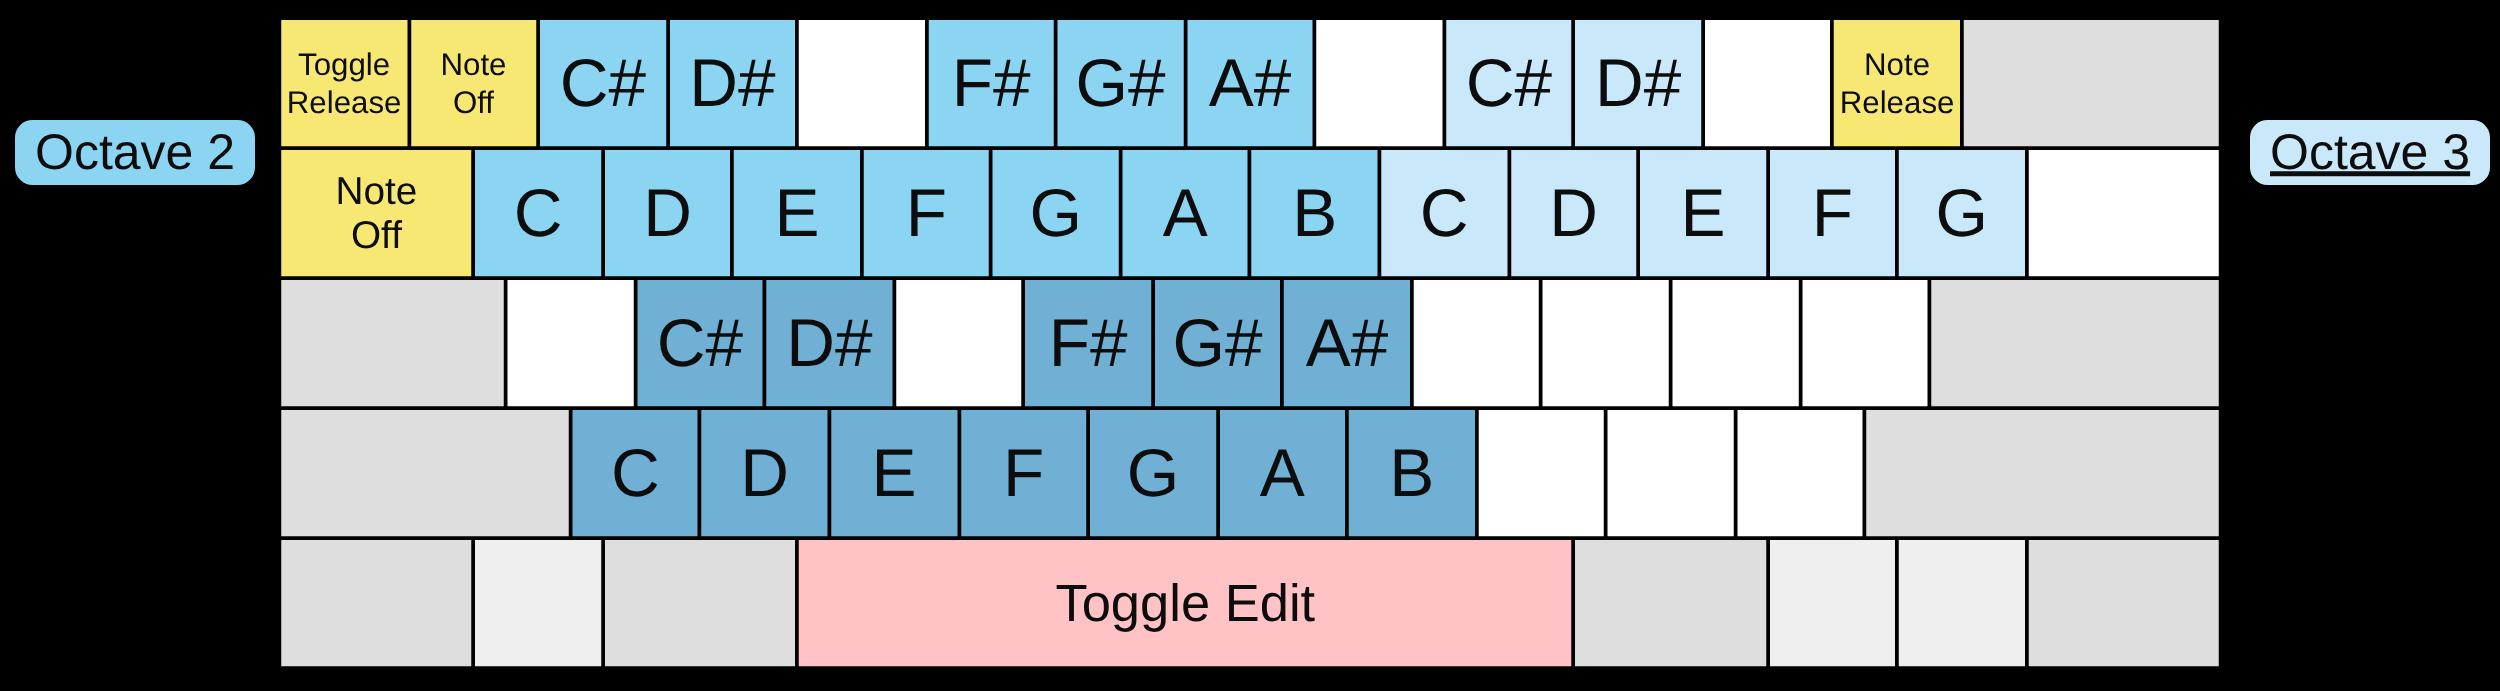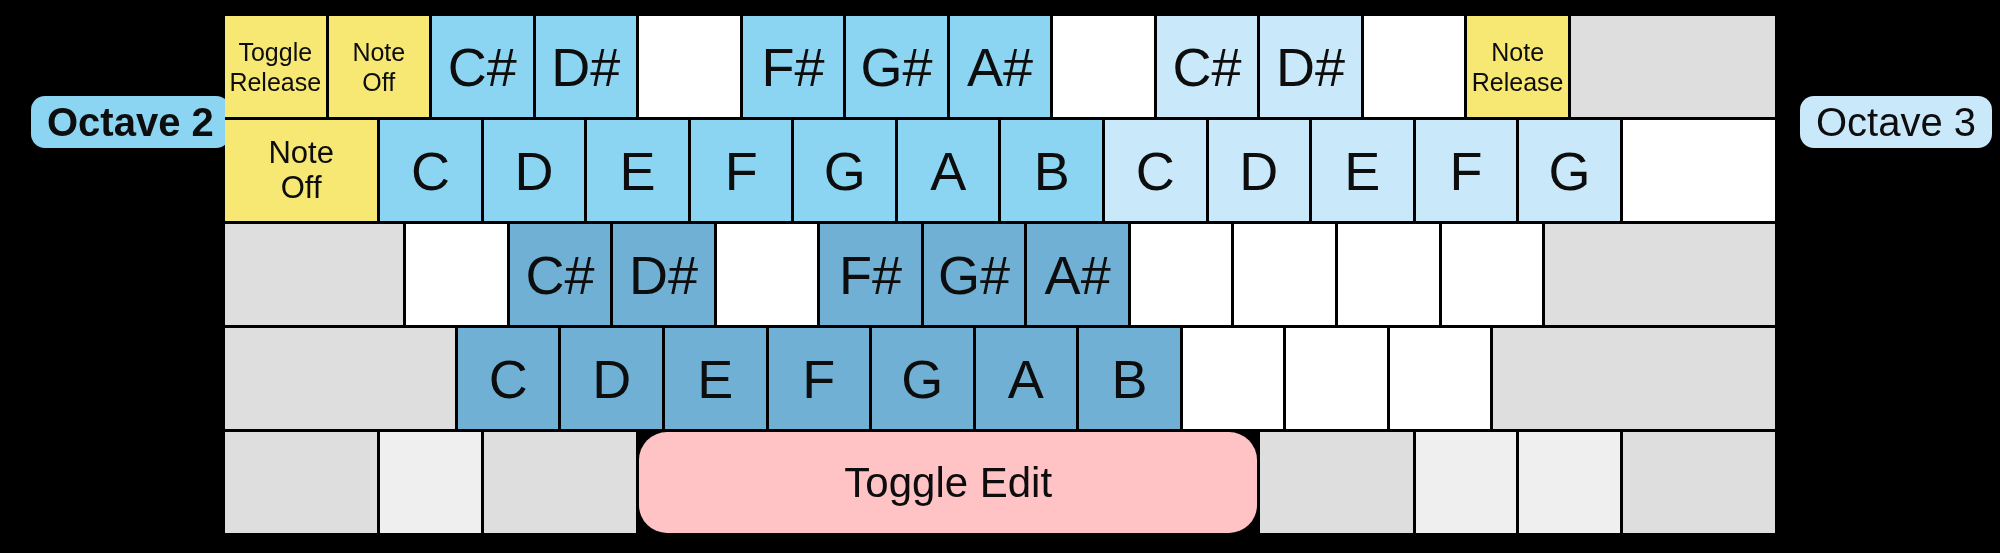--- a/index.html
+++ b/index.html
@@ -38,23 +38,23 @@
     display:inline-flex;
     align-items:center;
     justify-content:center;
     height:52px;
     padding:0 16px;
     border-radius:14px;
     font-size:40px;
     color:#0d0d0d;
     white-space:nowrap;
   }
-  #pill-oct2{left:31px;top:96px;font-weight:bold;}
+  #pill-oct2{left:12px;top:96px;}
   #pill-oct1{left:14px;top:300px;}
-  #pill-oct3{left:1800px;top:96px;}
+  #pill-oct3{left:1800px;top:96px;text-decoration:underline;}
 </style>
 </head>
 <body>
 
 <div class="stage">
 
   <span class="pill" id="pill-oct2" style="background: rgb(139, 212, 242);">Octave 2</span>
 
 
   <span class="pill" id="pill-oct3" style="background: rgb(201, 232, 250);">Octave 3</span>
@@ -113,20 +113,20 @@
       <div class="key s-lg" style="background: rgb(111, 176, 212); grid-column: span 4;">G</div>
       <div class="key s-lg" style="background: rgb(111, 176, 212); grid-column: span 4;">A</div>
       <div class="key s-lg" style="background: rgb(111, 176, 212); grid-column: span 4;">B</div>
       <div class="key s-lg" style="background: rgb(255, 255, 255); grid-column: span 4;"></div>
       <div class="key s-lg" style="background: rgb(255, 255, 255); grid-column: span 4;"></div>
       <div class="key s-lg" style="background: rgb(255, 255, 255); grid-column: span 4;"></div>
       <div class="key s-lg" style="background: rgb(222, 222, 222); grid-column: span 11;"></div>
       <div class="key s-lg" style="background: rgb(222, 222, 222); grid-column: span 6;"></div>
       <div class="key s-lg" style="background: rgb(239, 239, 239); grid-column: span 4;"></div>
       <div class="key s-lg" style="background: rgb(222, 222, 222); grid-column: span 6;"></div>
-      <div class="key s-md" style="background: rgb(255, 195, 198); grid-column: span 24; border-radius: 28px;">Toggle Edit</div>
+      <div class="key s-md" style="background: rgb(255, 195, 198); grid-column: span 24;">Toggle Edit</div>
       <div class="key s-lg" style="background: rgb(222, 222, 222); grid-column: span 6;"></div>
       <div class="key s-lg" style="background: rgb(239, 239, 239); grid-column: span 4;"></div>
       <div class="key s-lg" style="background: rgb(239, 239, 239); grid-column: span 4;"></div>
       <div class="key s-lg" style="background: rgb(222, 222, 222); grid-column: span 6;"></div>
     </div>
 
 </div>
 
 </body></html>

